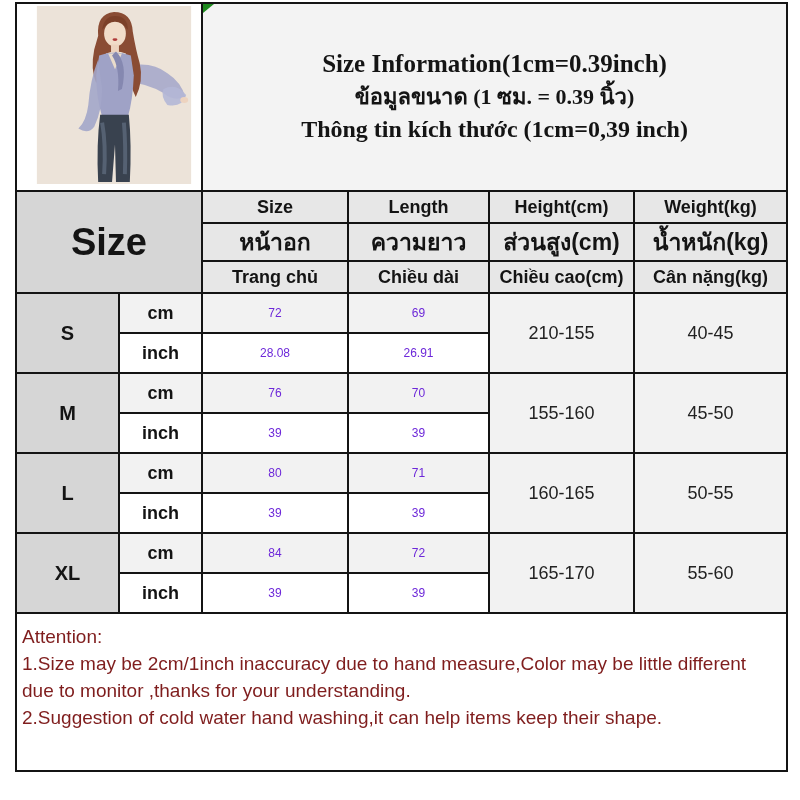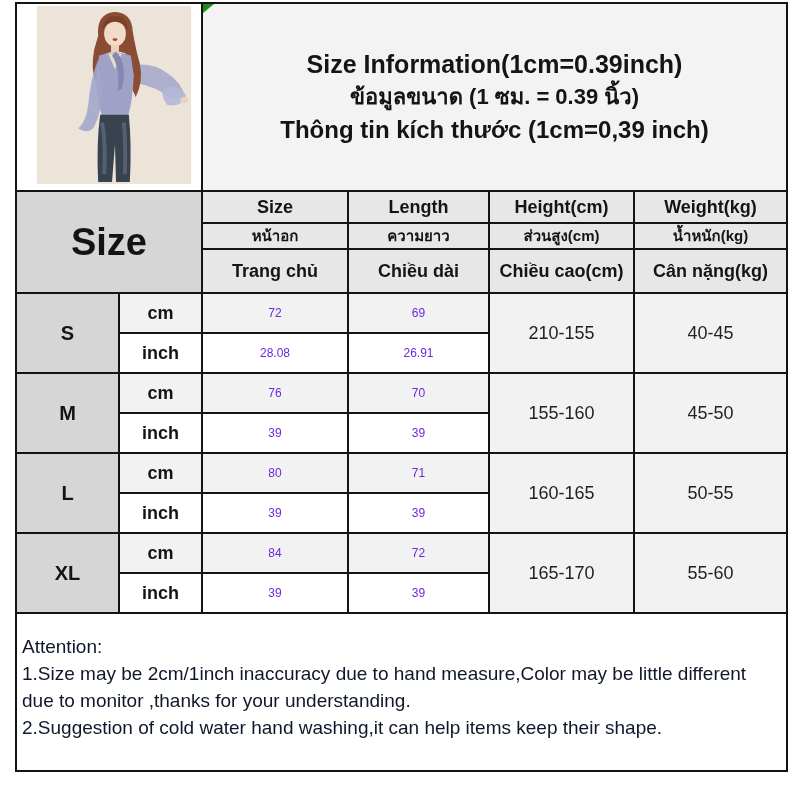--- a/index.html
+++ b/index.html
@@ -7,43 +7,43 @@
     --band-fill:#f2f2f2; --title-fill:#f3f3f3; --marker-green:#1f8a1f; --text:#141414;
   }
   *{box-sizing:border-box; margin:0; padding:0;}
   html,body{width:800px; height:800px; background:#ffffff;}
   body{font-family:"Liberation Sans","DejaVu Sans",sans-serif; color:var(--text);}
   .sheet{position:absolute; left:15px; top:2px;}
   table{border-collapse:collapse; table-layout:fixed; width:771px;}
   td{border:2px solid var(--border); text-align:center; vertical-align:middle; overflow:hidden;}
 
   .photo-cell{height:182px; background:#ffffff; padding:2px 6px 2px 16px;}
-  .title-cell{background:var(--title-fill); position:relative;}
+  .title-cell{background:var(--title-fill); position:relative;font-family:Liberation Serif, serif;}
   .corner{position:absolute; top:0; left:0; width:0; height:0;
           border-top:9px solid var(--marker-green); border-right:11px solid transparent;}
   .t-en{font-size:25px; font-weight:bold; line-height:32px;}
   .t-th{font-size:22px; font-weight:bold; line-height:33px;}
   .t-vi{font-size:24px; font-weight:bold; line-height:33px;}
 
   .size-cell{background:var(--label-fill); font-size:38px; font-weight:bold;margin-left:8px;}
   tr.hr td.hd{background:var(--header-fill); font-weight:bold;}
   .hr-en{height:32px; font-size:18px;}
-  .hr-th{height:24px; font-size:15px;}
-  .hr-vi{height:44px; font-size:18px;}
+  .hr-th{height:24px; font-size:23px;}
+  .hr-vi{height:32px; font-size:18px;}
 
   tr.dr{height:40px;}
   .lbl{background:var(--label-fill); font-size:20px; font-weight:bold;}
   .unit{font-size:18px; font-weight:bold;}
   .val{font-size:12px; color:#6d28d9;}
   .range{font-size:18px; color:#222222; background:var(--band-fill);}
   .band-bg{background:var(--band-fill);}
   .white-bg{background:#ffffff;}
 
   .attn{height:158px; background:#ffffff; text-align:left; vertical-align:top;
-        padding:20px 5px; font-size:19px; line-height:1.42; color:#0f172a;}
+        padding:10px 5px; font-size:19px; line-height:1.42; color:#7f1d1d;}
 </style>
 </head>
 <body>
 
 <div class="sheet">
 <table>
   <colgroup>
     <col style="width:103px">
         <col style="width:83px">
         <col style="width:146px">

